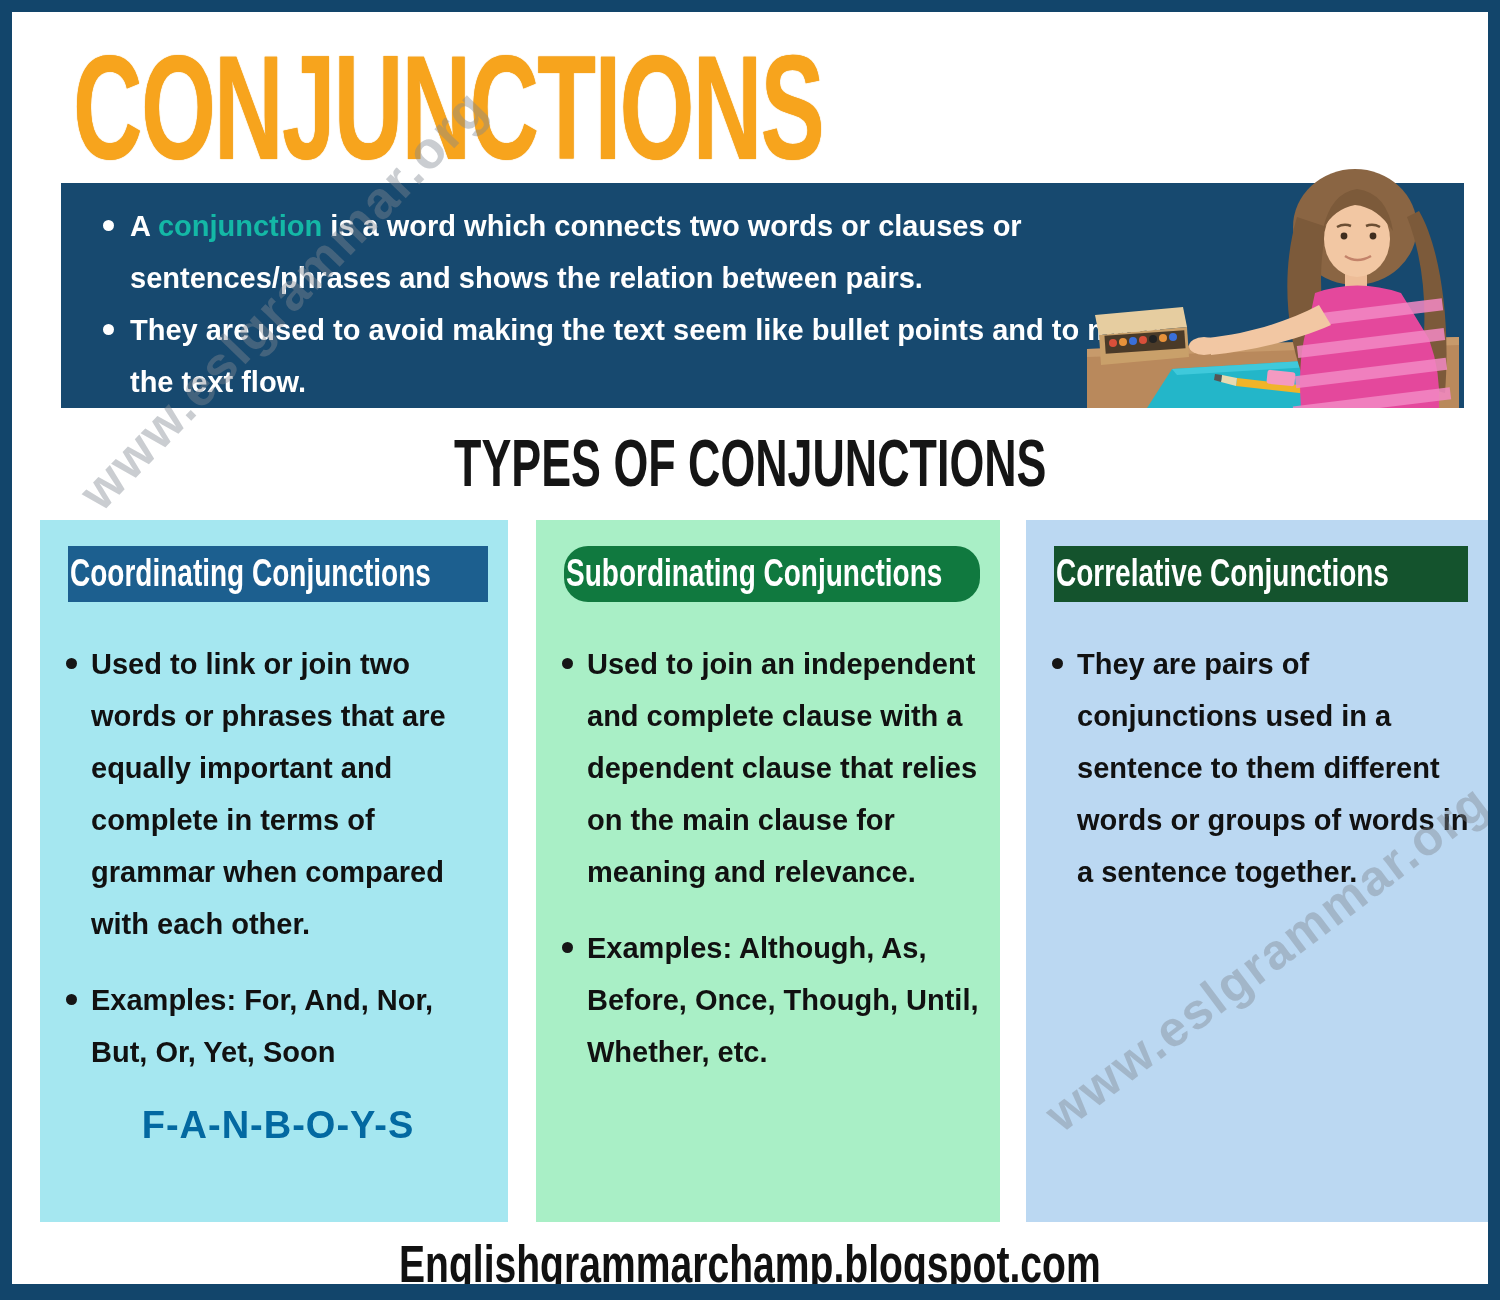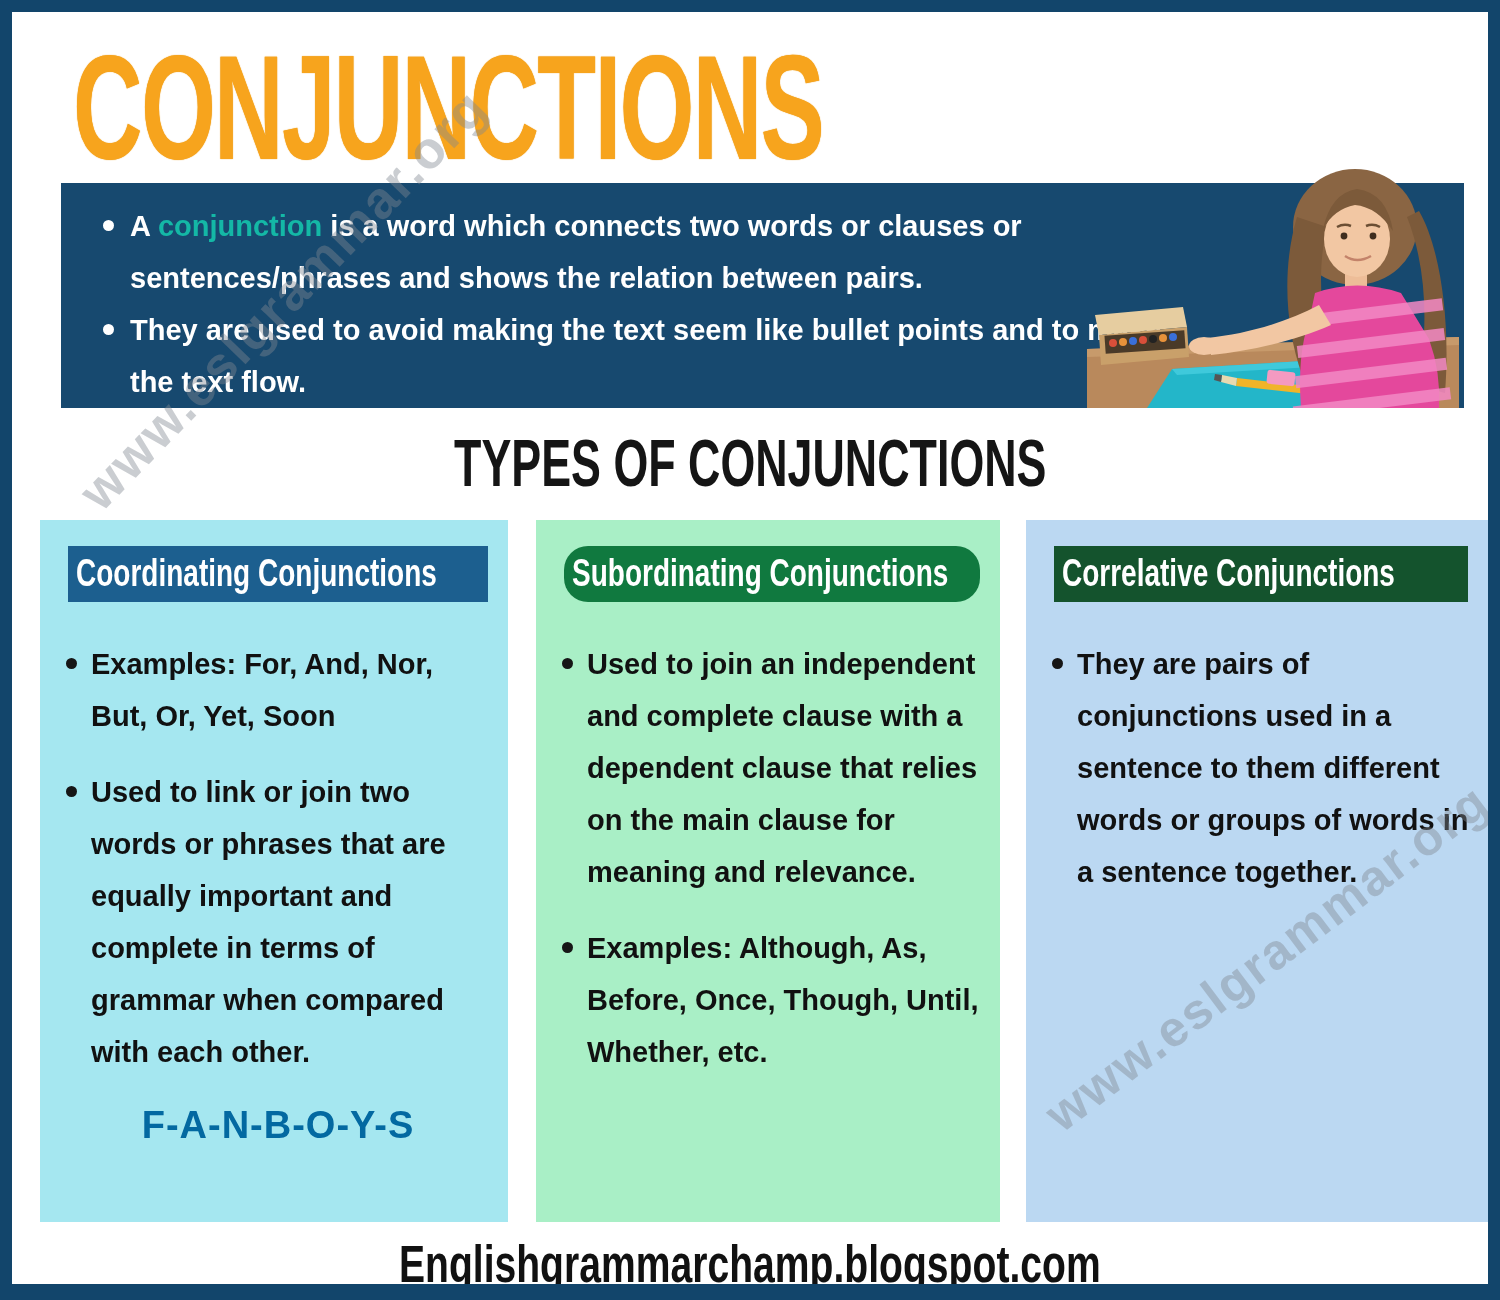--- a/index.html
+++ b/index.html
@@ -39,21 +39,21 @@
   .types-text {
     display:inline-block; font-size:56px; font-weight:bold; color:#151515;
     white-space:nowrap; transform:scale(0.8,1.2); transform-origin:center top;
   }
   
   .col { position:absolute; top:508px; height:702px; }
   .col-1 { left:28px;  width:468px; background:#A5E7F0; }
   .col-2 { left:524px; width:464px; background:#A9EFC6; }
   .col-3 { left:1014px; width:462px; background:#BBD8F2; }
   .col-header {
-    margin:26px 20px 0 28px; padding:7px 10px 9px 8px;
+    margin:26px 20px 0 28px; padding:7px 10px 9px 2px;
   }
   .col-1 .col-header { background:#1C5F8F; }
   .col-2 .col-header { background:#10793F;border-radius:24px; }
   .col-3 .col-header { background:#14532d; }
   .col-header-text {
     display:inline-block; color:#ffffff; font-size:35px; font-weight:bold;
     white-space:nowrap; transform:scale(0.8,1.12); transform-origin:left center;
   }
   .col-body { margin:36px 18px 0 26px; }
   .col-row { display:flex; gap:14px; }
@@ -160,25 +160,25 @@
     <span class="types-text">TYPES OF CONJUNCTIONS</span>
   </div>
 
   <section class="col col-1">
     <div class="col-header">
       <span class="col-header-text">Coordinating Conjunctions</span>
     </div>
     <div class="col-body">
       <div class="col-row">
         <span class="dot dot-black"></span>
+        <p class="col-bullet-text">Used to link or join two words or phrases that are equally important and complete in terms of grammar when compared with each other.</p>
+      </div>
+      <div class="col-row">
+        <span class="dot dot-black"></span>
         <p class="col-bullet-text">Examples: For, And, Nor, But, Or, Yet, Soon</p>
-      </div>
-      <div class="col-row">
-        <span class="dot dot-black"></span>
-        <p class="col-bullet-text">Used to link or join two words or phrases that are equally important and complete in terms of grammar when compared with each other.</p>
       </div>
       <div class="acronym">F-A-N-B-O-Y-S</div>
     </div>
   </section>
 
   <section class="col col-2">
     <div class="col-header">
       <span class="col-header-text">Subordinating Conjunctions</span>
     </div>
     <div class="col-body">

